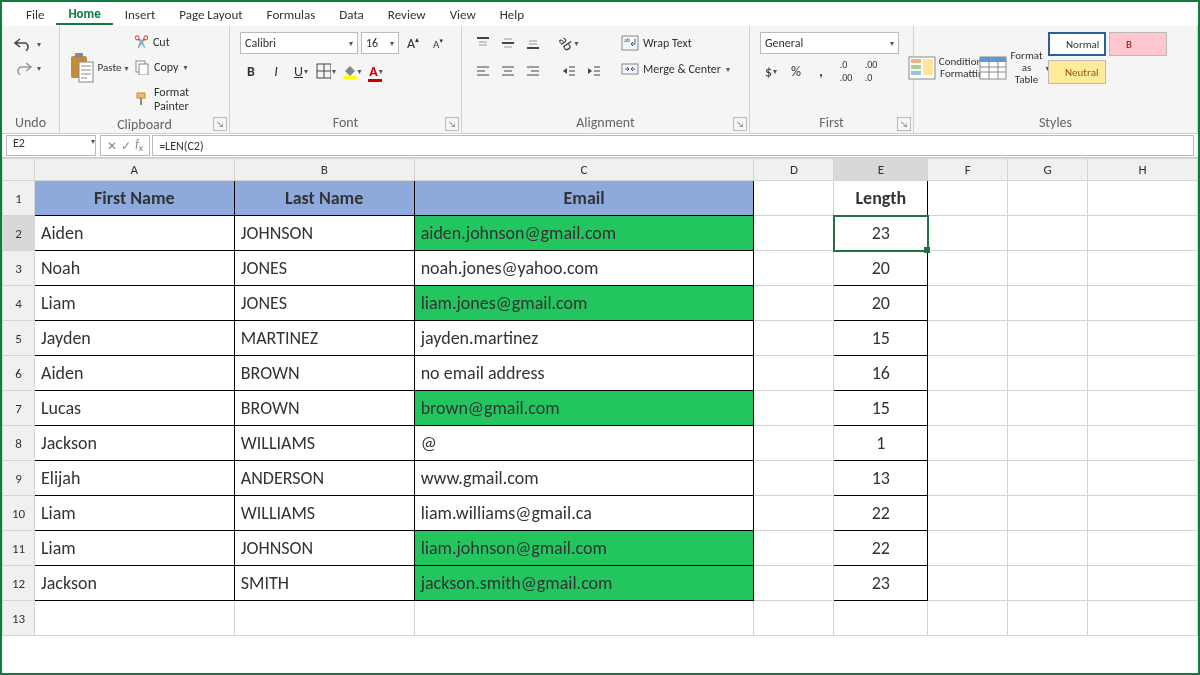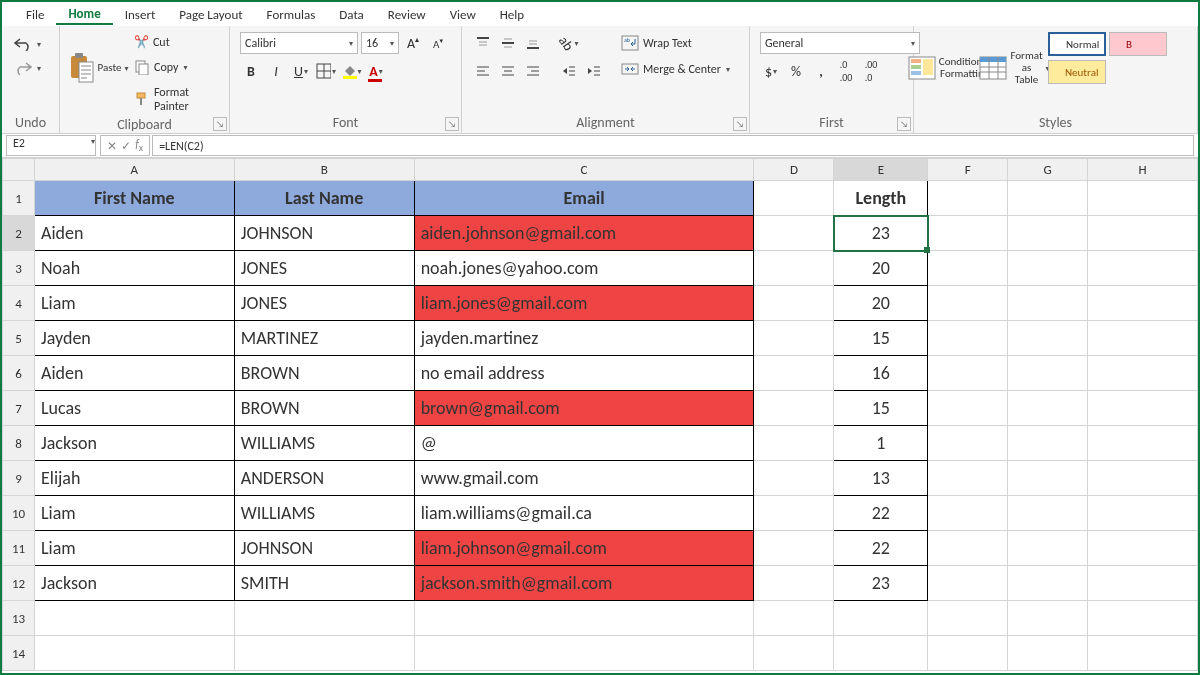--- a/index.html
+++ b/index.html
@@ -21,21 +21,21 @@
   .big-btn { display: flex; flex-direction: row; align-items: center; justify-content: center; width: 56px; height: 76px; cursor: pointer; font-size: 11px; line-height: 1.1; gap: 2px; text-align: center; }
   .big-btn .ico { width: 30px; height: 30px; display: flex; align-items: center; justify-content: center; }
   .col { display: flex; flex-direction: column; gap: 4px; }
   .row { display: flex; align-items: center; gap: 3px; }
   .mini-btn { display: flex; align-items: center; gap: 4px; font-size: 12px; cursor: pointer; padding: 1px 2px; }
   .icobox { width: 22px; height: 22px; display: flex; align-items: center; justify-content: center; border: 1px solid transparent; cursor: pointer; font-size: 14px; }
   .dd { font-size: 8px; color: #555; margin-left: 1px; }
 
   .font-name { width: 118px; height: 22px; background: #fff; border: 1px solid #bbb; font-size: 12px; padding: 2px 4px; display: flex; align-items: center; justify-content: space-between; }
   .font-size { width: 38px; height: 22px; background: #fff; border: 1px solid #bbb; font-size: 12px; padding: 2px 4px; display: flex; align-items: center; justify-content: space-between; }
-  .number-fmt { width: 160px; height: 22px; background: #fff; border: 1px solid #bbb; font-size: 12px; padding: 2px 4px; display: flex; align-items: center; justify-content: space-between; }
+  .number-fmt { width: 139px; height: 22px; background: #fff; border: 1px solid #bbb; font-size: 12px; padding: 2px 4px; display: flex; align-items: center; justify-content: space-between; }
   .stylecell { width: 58px; height: 24px; border: 1px solid #bbb; font-size: 11px; display: flex; align-items: center; padding: 0 16px; }
   .stylecell.normal { background: #fff; border: 2px solid #2a6099; }
   .stylecell.bad { background: #ffc7ce; color: #9c0006; }
   .stylecell.neutral { background: #ffeb9c; color: #9c5700; }
 
   
   .fxbar { height: 24px; display: flex; align-items: stretch; border-bottom: 1px solid #d0d0d0; }
   .namebox { width: 90px; border: 1px solid #bbb; margin: 1px 4px; font-size: 12px; padding-left: 6px; display: flex; justify-content: space-between; }
   .fx-btns { display: flex; align-items: center; gap: 4px; padding: 0 6px; border: 1px solid #bbb; margin: 1px 0; }
   .fx-btns span { color: #888; font-size: 12px; cursor: pointer; }
@@ -49,21 +49,21 @@
   table.sheet thead th.corner { width: 32px; background: #f0f0f0; }
   table.sheet tbody th { background: #f0f0f0; font-weight: 400; font-size: 13px; width: 32px; text-align: center; }
 
   .col-A { width: 200px; } .col-B { width: 180px; } .col-C { width: 340px; }
   .col-D { width: 80px; } .col-E { width: 94px; } .col-F { width: 80px; } .col-G { width: 80px; } .col-H { width: 110px; }
 
   td.data { padding-left: 6px; border: 1px solid #000 !important; background: #fff; }
   td.hdr { background: #8ea9db; text-align: center; font-weight: 700; border: 1px solid #000 !important; }
   td.lenhdr { background: #fff; text-align: center; font-weight: 700; border: 1px solid #000 !important; }
   td.len { text-align: center; border: 1px solid #000 !important; }
-  td.highlight { background: #ef4444; }
+  td.highlight { background: #22c55e; }
   td.blank { }
 
   th.colE-active { background: #d8d8d8 !important; }
   th.row2-active { background: #d8d8d8 !important; }
   .active-cell { outline: 2px solid #217346; outline-offset: -1px; position: relative; }
   .fill-handle { position: absolute; right: -3px; bottom: -3px; width: 6px; height: 6px; background: #217346; }
 
   svg { display: block; }
 </style>
 </head>
@@ -564,28 +564,17 @@
             <th>13</th>
             <td class="blank"></td>
             <td class="blank"></td>
             <td class="blank"></td>
             <td class="blank"></td>
             <td class="blank"></td>
             <td class="blank"></td>
             <td class="blank"></td>
             <td class="blank"></td>
           </tr>
-          <tr>
-            <th>14</th>
-            <td class="blank"></td>
-            <td class="blank"></td>
-            <td class="blank"></td>
-            <td class="blank"></td>
-            <td class="blank"></td>
-            <td class="blank"></td>
-            <td class="blank"></td>
-            <td class="blank"></td>
-          </tr>
         </tbody>
     </table>
   </div>
 
 </div>
 
 </body></html>

